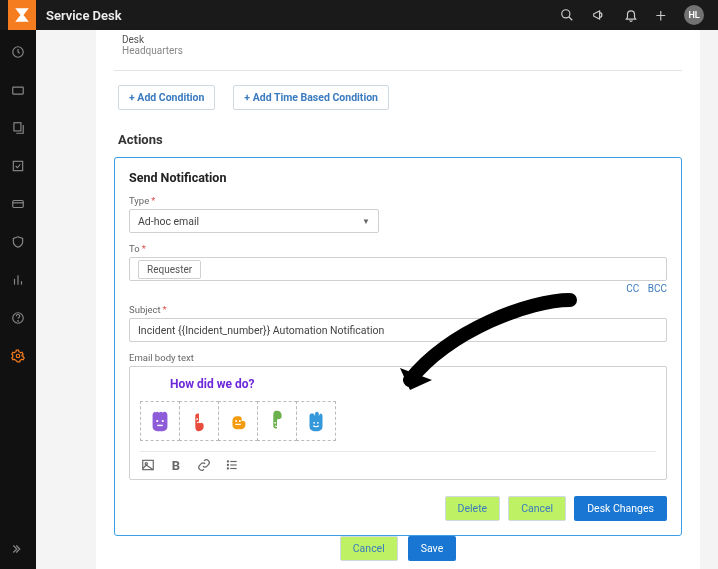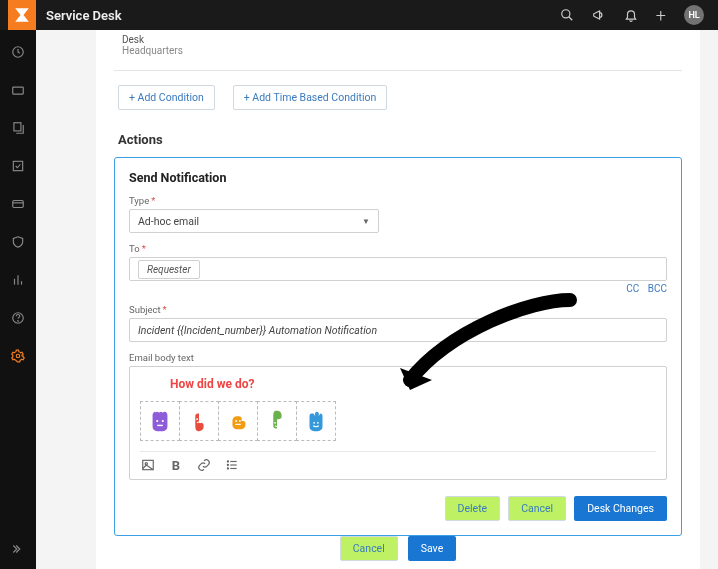--- a/index.html
+++ b/index.html
@@ -22,39 +22,39 @@
   .content-inner { position:absolute; left:60px; right:18px; top:0; bottom:0; background:#fff; padding:0 18px 0 18px; }
   .left-gutter { position:absolute; left:0; top:0; bottom:0; width:60px; background:#f4f4f4; }
 
   .site-block { padding:4px 0 10px 0; margin-left:8px;}
   .site-label { font-size:10px; color:#555; }
   .site-value { font-size:10px; color:#888; }
 
   .hr { border-top:1px solid #e4e4e4; margin:4px 0 14px 0;}
 
   .conditions { display:flex; gap:18px; margin-left:4px; margin-bottom:22px;}
-  .btn-outline { border:1px solid #d0d8e0; background:#fff; color:#3b7bbf; font-size:10.5px; padding:5px 10px; border-radius:2px; cursor:pointer;}
+  .btn-outline { border:1px solid #d0d8e0; background:#fff; color:#3b7bbf; font-size:10.5px; padding:5px 10px; border-radius:2px; cursor:pointer;font-weight:bold;}
 
   .section-title { font-size:13px; font-weight:700; color:#333; margin-bottom:10px; margin-left:4px;}
 
   .action-card { border:1.5px solid #3b9fe6; border-radius:3px; padding:12px 14px 14px 14px; }
   .card-title { font-size:12.5px; font-weight:700; color:#222; margin-bottom:10px;}
 
   .form-row { margin-bottom:10px; }
   .form-label { font-size:9.5px; color:#666; display:block; margin-bottom:3px;}
   .req { color:#d9534f; margin-left:2px;}
   .select-box { border:1px solid #d0d0d0; border-radius:2px; height:24px; width:250px; display:flex; align-items:center; padding:0 8px; font-size:10.5px; color:#444; justify-content:space-between;}
   .select-box .caret { font-size:8px; color:#666;}
-  .input-box { border:1px solid #d0d0d0; border-radius:2px; height:24px; width:100%; display:flex; align-items:center; padding:0 8px; font-size:10.5px; color:#444;font-style:italic; }
+  .input-box { border:1px solid #d0d0d0; border-radius:2px; height:24px; width:100%; display:flex; align-items:center; padding:0 8px; font-size:10.5px; color:#444; }
   .chip { display:inline-block; border:1px solid #d0d0d0; border-radius:2px; padding:3px 8px; font-size:10px; color:#555;}
   .cc-bcc { text-align:right; font-size:10px; color:#3b7bbf; margin-top:2px;}
   .cc-bcc span { margin-left:6px; cursor:pointer;}
 
   .editor { border:1px solid #d0d0d0; border-radius:2px; padding:10px 10px 4px 10px; }
-  .editor-title { font-size:12px; font-weight:700; color:#ef4444; margin-bottom:10px;padding-left:30px;}
+  .editor-title { font-size:12px; font-weight:700; color:#6d28d9; margin-bottom:10px;padding-left:30px;}
   .emoji-row { display:flex; gap:0; margin-bottom:10px;}
   .emoji-cell { width:40px; height:40px; border:1px dashed #bbb; display:flex; align-items:center; justify-content:center; margin-left:-1px;}
   .emoji-cell:first-child{margin-left:0;}
   .emoji-cell svg { width:24px; height:26px;}
   .editor-toolbar { display:flex; gap:12px; border-top:1px solid #e8e8e8; padding-top:6px; color:#666;}
   .editor-toolbar .tool { font-size:13px; cursor:pointer; width:16px; text-align:center;}
 
   .card-buttons { display:flex; justify-content:flex-end; gap:8px; margin-top:16px;}
   .btn { font-size:10.5px; padding:5px 12px; border-radius:2px; cursor:pointer; border:1px solid transparent;}
   .btn-default { background:#bef264; border-color:#d0d8e0; color:#3b7bbf;}

